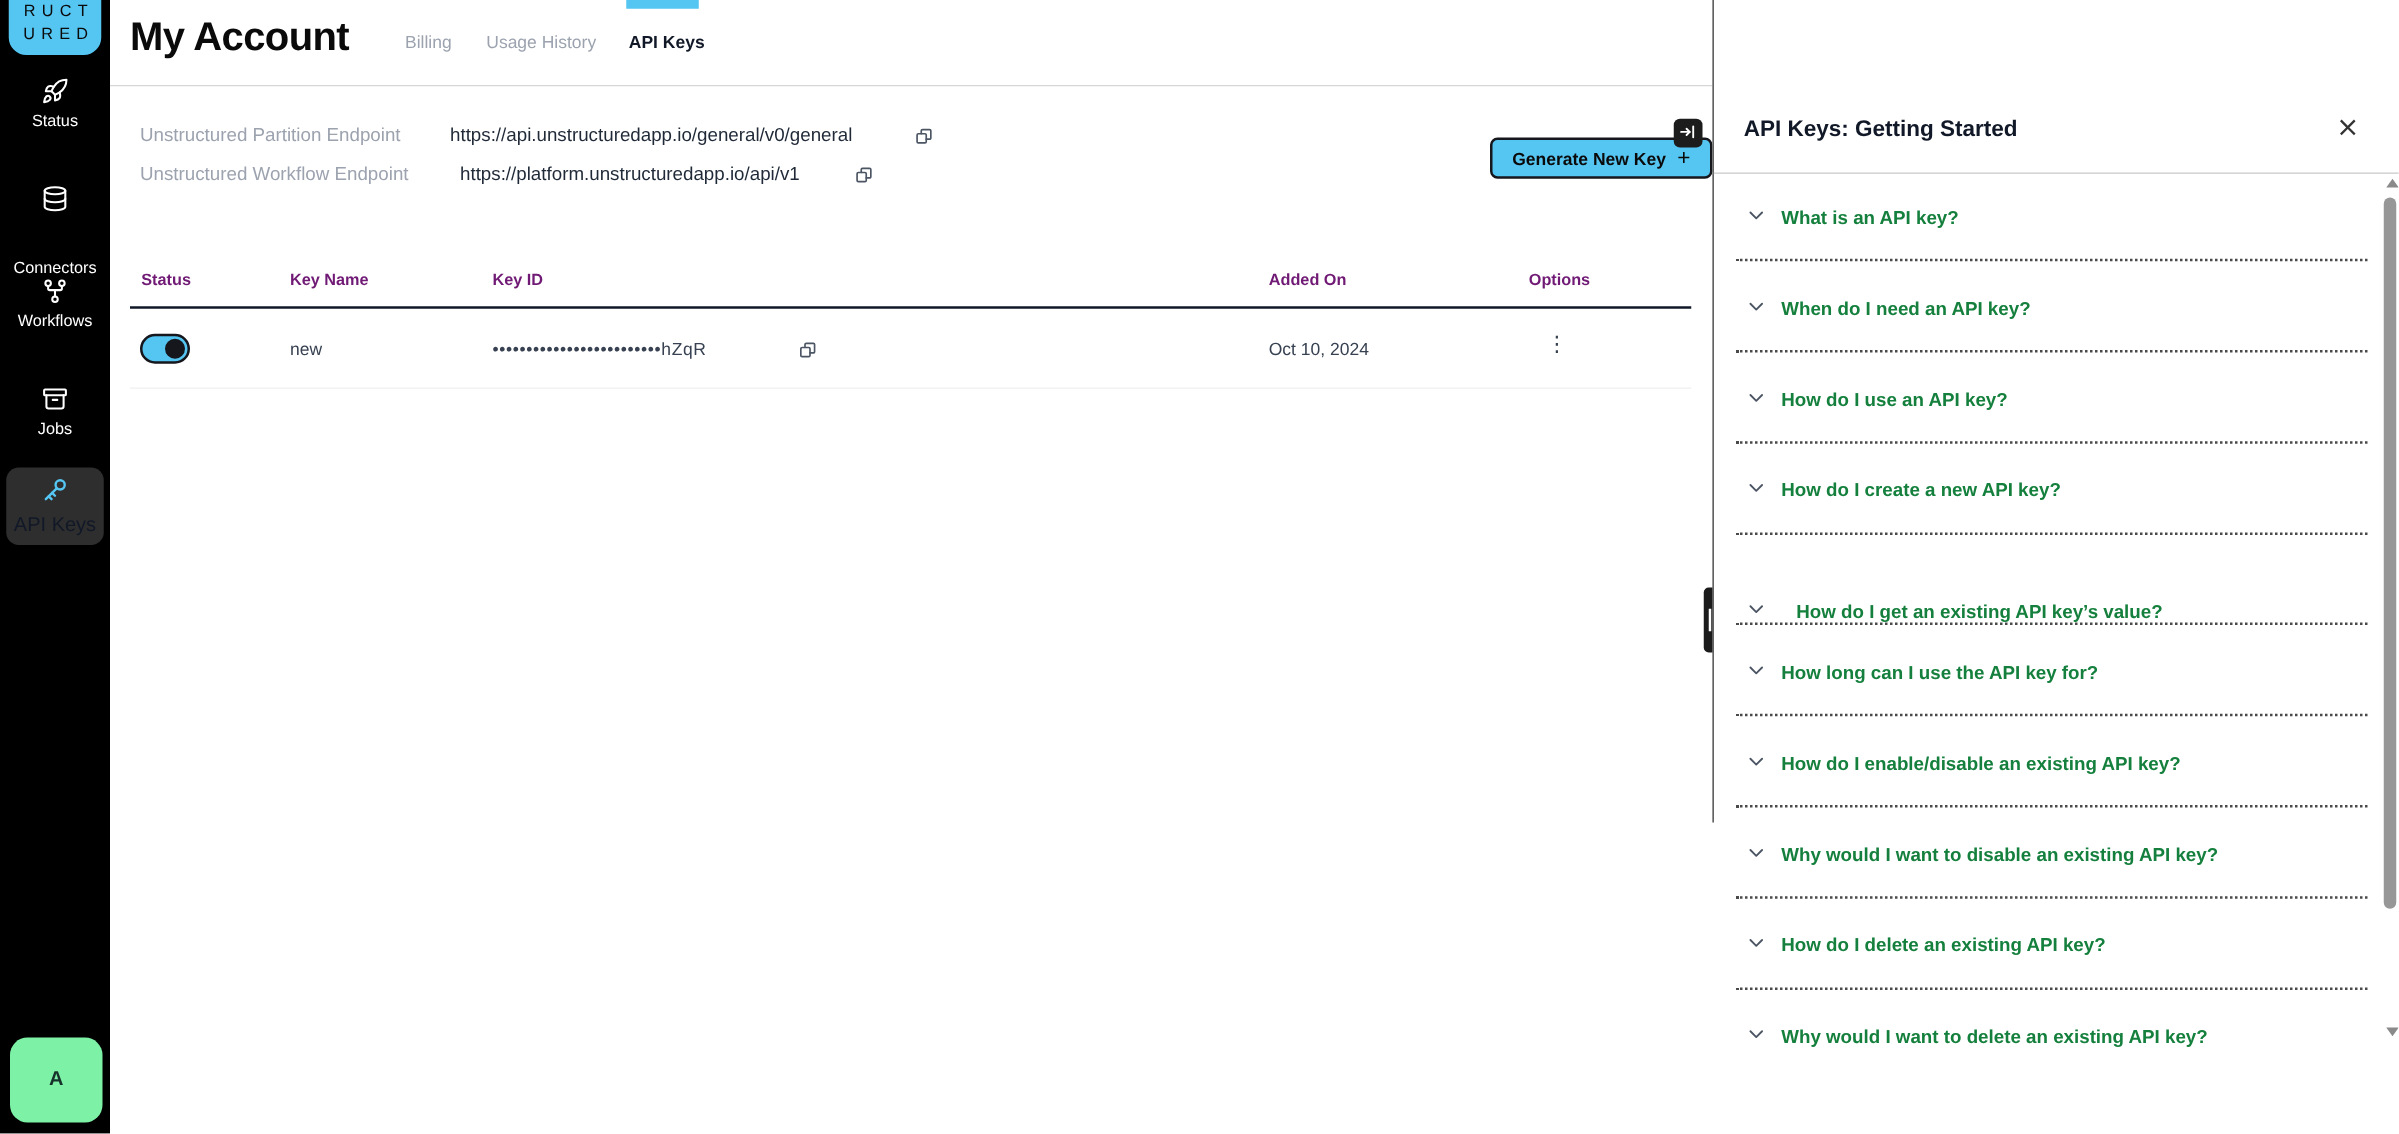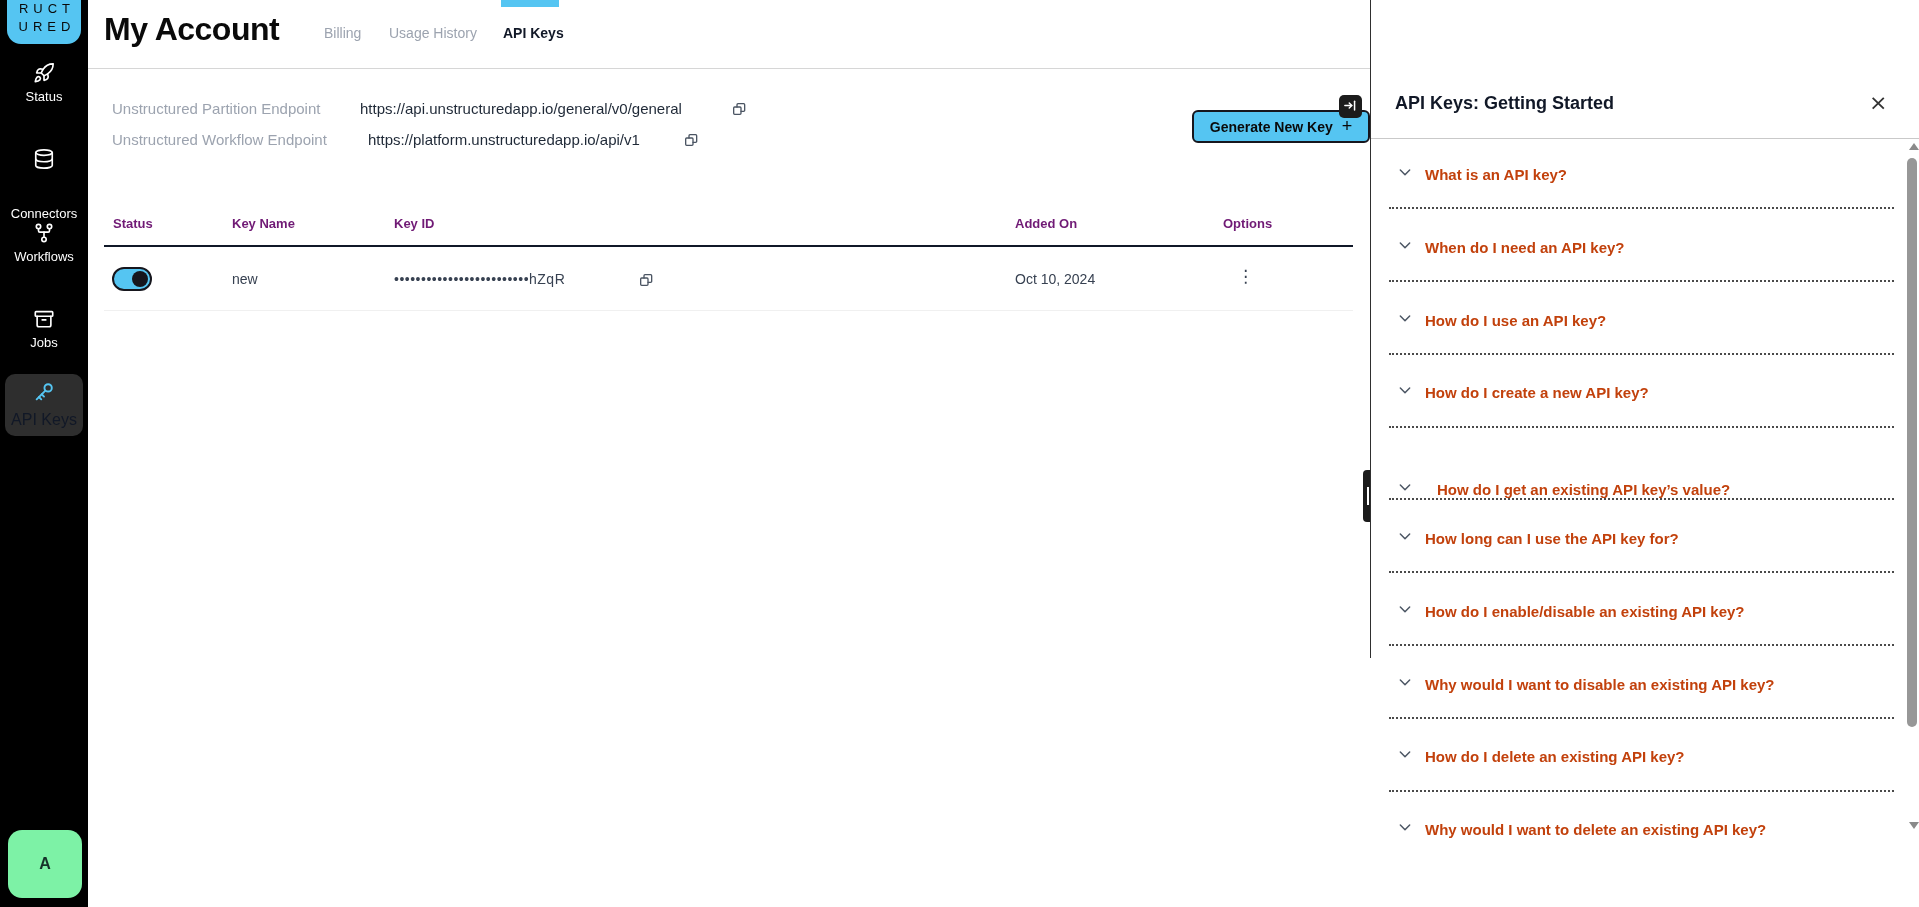--- a/index.html
+++ b/index.html
@@ -69,21 +69,21 @@
 
   
   .panel{position:absolute;left:1370px;top:0;width:549px;height:658px;background:#fff;
          border-left:1px solid #2f2f2f;}
   .panel-title{position:absolute;left:24px;top:93px;font-size:18px;font-weight:700;color:#111827;}
   .panel-close{position:absolute;left:498px;top:92px;font-size:22px;color:#333;background:none;
                border:none;cursor:pointer;padding:0;line-height:1;font-family:"DejaVu Sans",sans-serif;}
   .panel-head-rule{position:absolute;left:0;top:138px;width:549px;height:0;
                    border-top:1px solid #c9c9c9;}
   .faq-item{position:absolute;left:26px;display:flex;align-items:center;gap:12px;cursor:pointer;}
-  .faq-item .q{font-size:15px;font-weight:700;color:#c2410c;white-space:nowrap;}
+  .faq-item .q{font-size:15px;font-weight:700;color:#15803d;white-space:nowrap;}
   .dotted{position:absolute;left:18px;width:505px;height:0;border-top:2px dotted #4a4a4a;}
 
   .doc-btn{left:24px;top:856px;width:500px;height:34px;border-radius:8px;}
 
   
   .sb-arrow-up,.sb-arrow-down{position:absolute;left:538px;width:0;height:0;cursor:pointer;
       border-left:5px solid transparent;border-right:5px solid transparent;}
   .sb-arrow-up{top:143px;border-bottom:7px solid #8a8a8a;}
   .sb-arrow-down{top:822px;border-top:7px solid #8a8a8a;}
   .sb-thumb{position:absolute;left:536px;top:158px;width:10px;height:569px;border-radius:5px;

